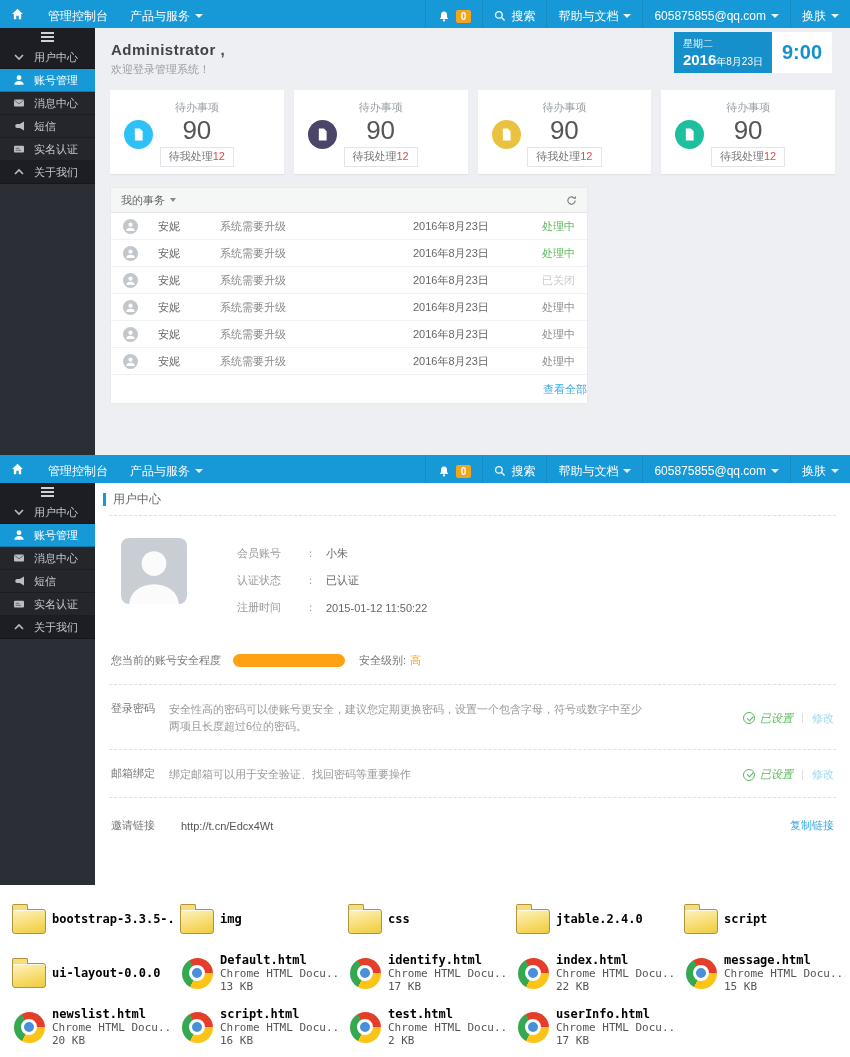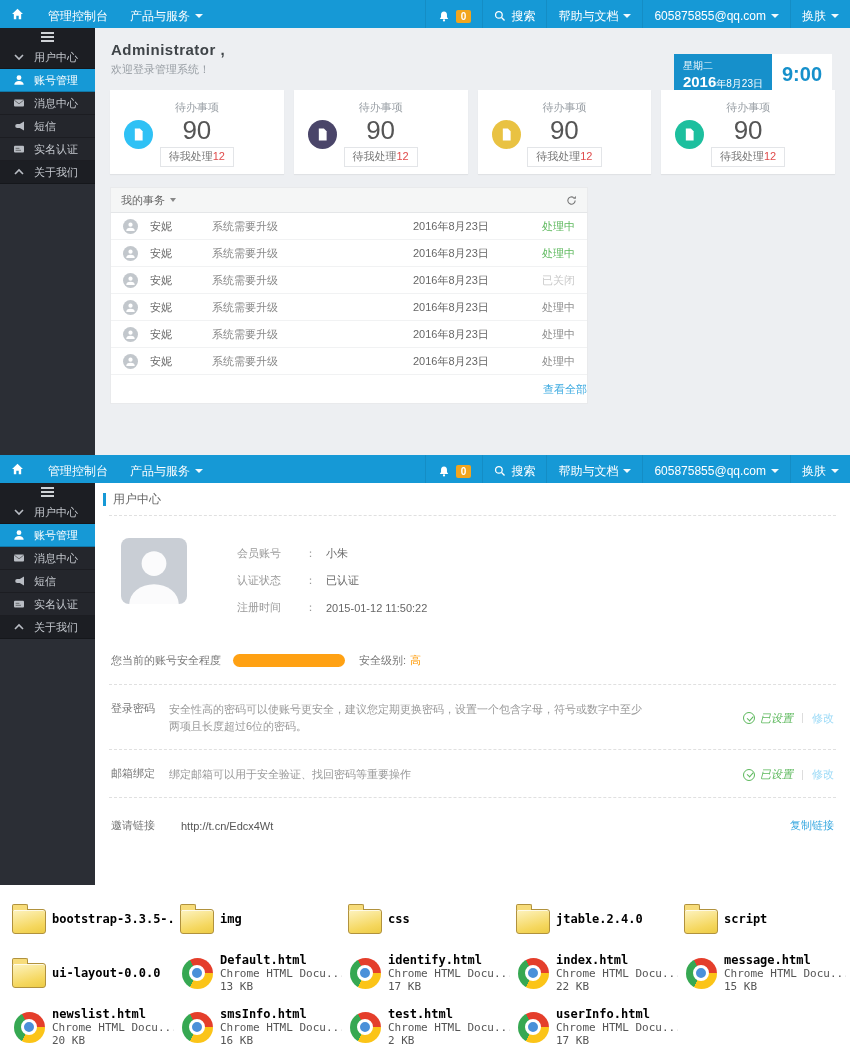--- a/index.html
+++ b/index.html
@@ -38,21 +38,21 @@
   .sb-icon.envelope-icon .g-envelope{display:block}
   .sb-icon.megaphone-icon .g-megaphone{display:block}
   .sb-icon.idcard-icon .g-idcard{display:block}
   .sb-icon.chevron-up-icon .g-chevron-up{display:block}
   .sb-fill{flex:1;background:#2b2e35}
 
   
   .welcome{padding:13px 16px 0;position:relative;height:58px}
   .welcome-title{font-size:15px;font-weight:bold;color:#3f4448;letter-spacing:.5px}
   .welcome-sub{font-size:11px;color:#9aa0a6;margin-top:4px}
-  .date-widget{position:absolute;right:18px;top:26px;display:flex}
+  .date-widget{position:absolute;right:18px;top:4px;display:flex}
   .date-box{background:#1690cb;color:#fff;padding:5px 9px 4px;text-align:left}
   .dw-week{font-size:10px;opacity:.95}
   .dw-year{font-size:15px;font-weight:bold}
   .dw-md{font-size:10px}
   .clock-box{background:#fff;color:#1690cb;font-size:20px;font-weight:bold;display:flex;align-items:center;justify-content:center;padding:0 10px}
 
   .cards{display:flex;gap:10px;margin:4px 15px 0;}
   .todo-card{flex:1;background:#fff;height:84px;position:relative;text-align:center;padding-top:10px;box-shadow:0 1px 1px rgba(0,0,0,.05)}
   .card-circle{position:absolute;left:14px;top:30px;width:29px;height:29px;border-radius:50%;display:flex;align-items:center;justify-content:center}
   .card-circle svg{width:11px;height:13px}
@@ -64,21 +64,21 @@
   .panels{display:flex;gap:16px;margin:13px 15px 0}
   .panel-left{flex:0 0 478px;width:478px}
   .panel-right{flex:1}
   .panel-hd{height:26px;background:#f5f6f6;border:1px solid #e9eaec;border-bottom:1px solid #e4e6e8;display:flex;align-items:center;padding:0 10px;font-size:11px;color:#666;gap:5px}
   .panel-hd .dcaret{width:0;height:0;border-left:3.5px solid transparent;border-right:3.5px solid transparent;border-top:4px solid #888}
   .panel-hd .refresh{margin-left:auto;cursor:pointer;display:flex}
   .tasks-body{background:#fff;border:1px solid #e9eaec;border-top:none}
   .t-row{height:27px;display:flex;align-items:center;padding:0 12px;border-bottom:1px solid #f1f2f3;font-size:11px}
   .t-avatar{width:15px;height:15px;border-radius:50%;background:#c2c7cc;display:inline-flex;align-items:center;justify-content:center;overflow:hidden}
   .t-avatar svg{width:11px;height:11px}
-  .t-name{width:62px;color:#666;margin-left:12px}
+  .t-name{width:62px;color:#666;margin-left:20px}
   .t-task{flex:1;color:#888}
   .t-date{width:112px;color:#666}
   .t-status{width:50px;text-align:right}
   .t-footer{height:28px;display:flex;align-items:center;justify-content:flex-end}
   .t-footer a{font-size:11px;color:#3aa9e0}
   .stats-body{background:#fff;border:1px solid #e9eaec;border-top:none;height:16px}
 
   
   .page-title{height:32px;display:flex;align-items:center;margin-left:-6px}
   .title-bar{width:3px;height:13px;background:#1699d6;display:inline-block}
@@ -746,21 +746,21 @@
           <span class="fsize">20 KB</span>
         </span>
       </div>
 
       <div class="file-item">
         <span class="ficon chrome">
 
           <span class="chrome-glyph"></span>
         </span>
         <span class="fmeta">
-          <span class="fname">smsInfo.html</span>
+          <span class="fname">script.html</span>
           <span class="fkind">Chrome HTML Docu...</span>
           <span class="fsize">16 KB</span>
         </span>
       </div>
 
       <div class="file-item">
         <span class="ficon chrome">
 
           <span class="chrome-glyph"></span>
         </span>

